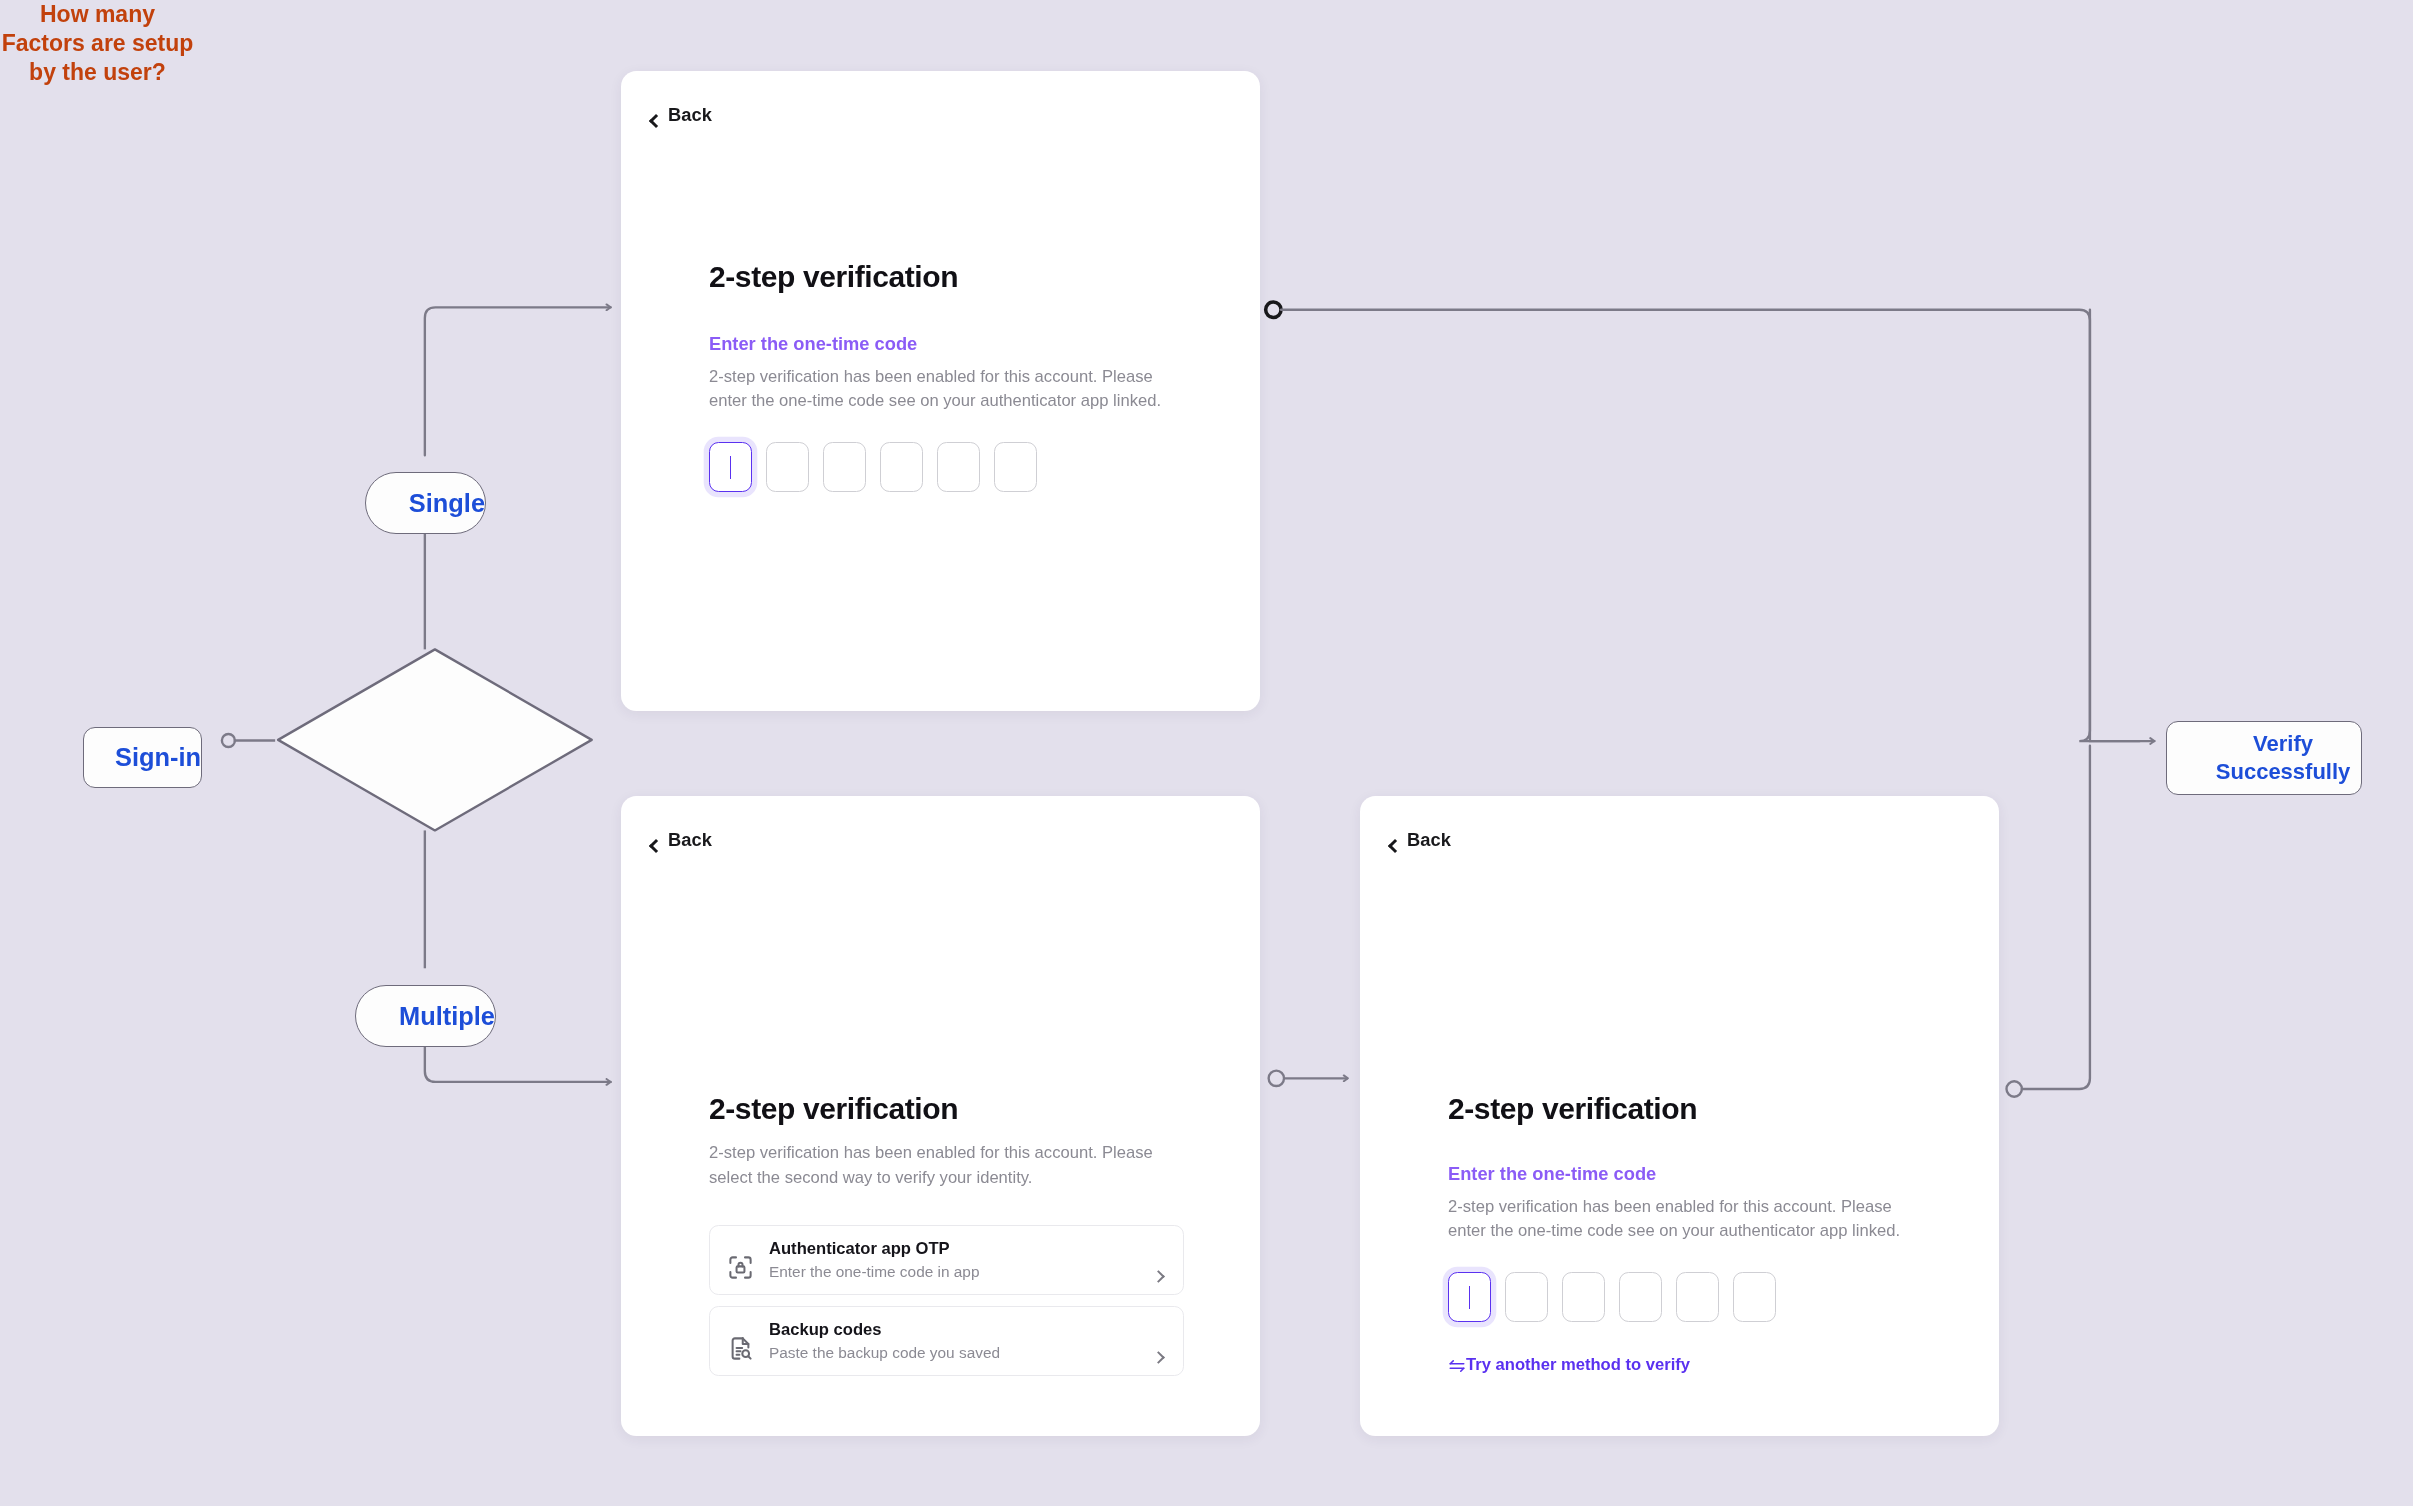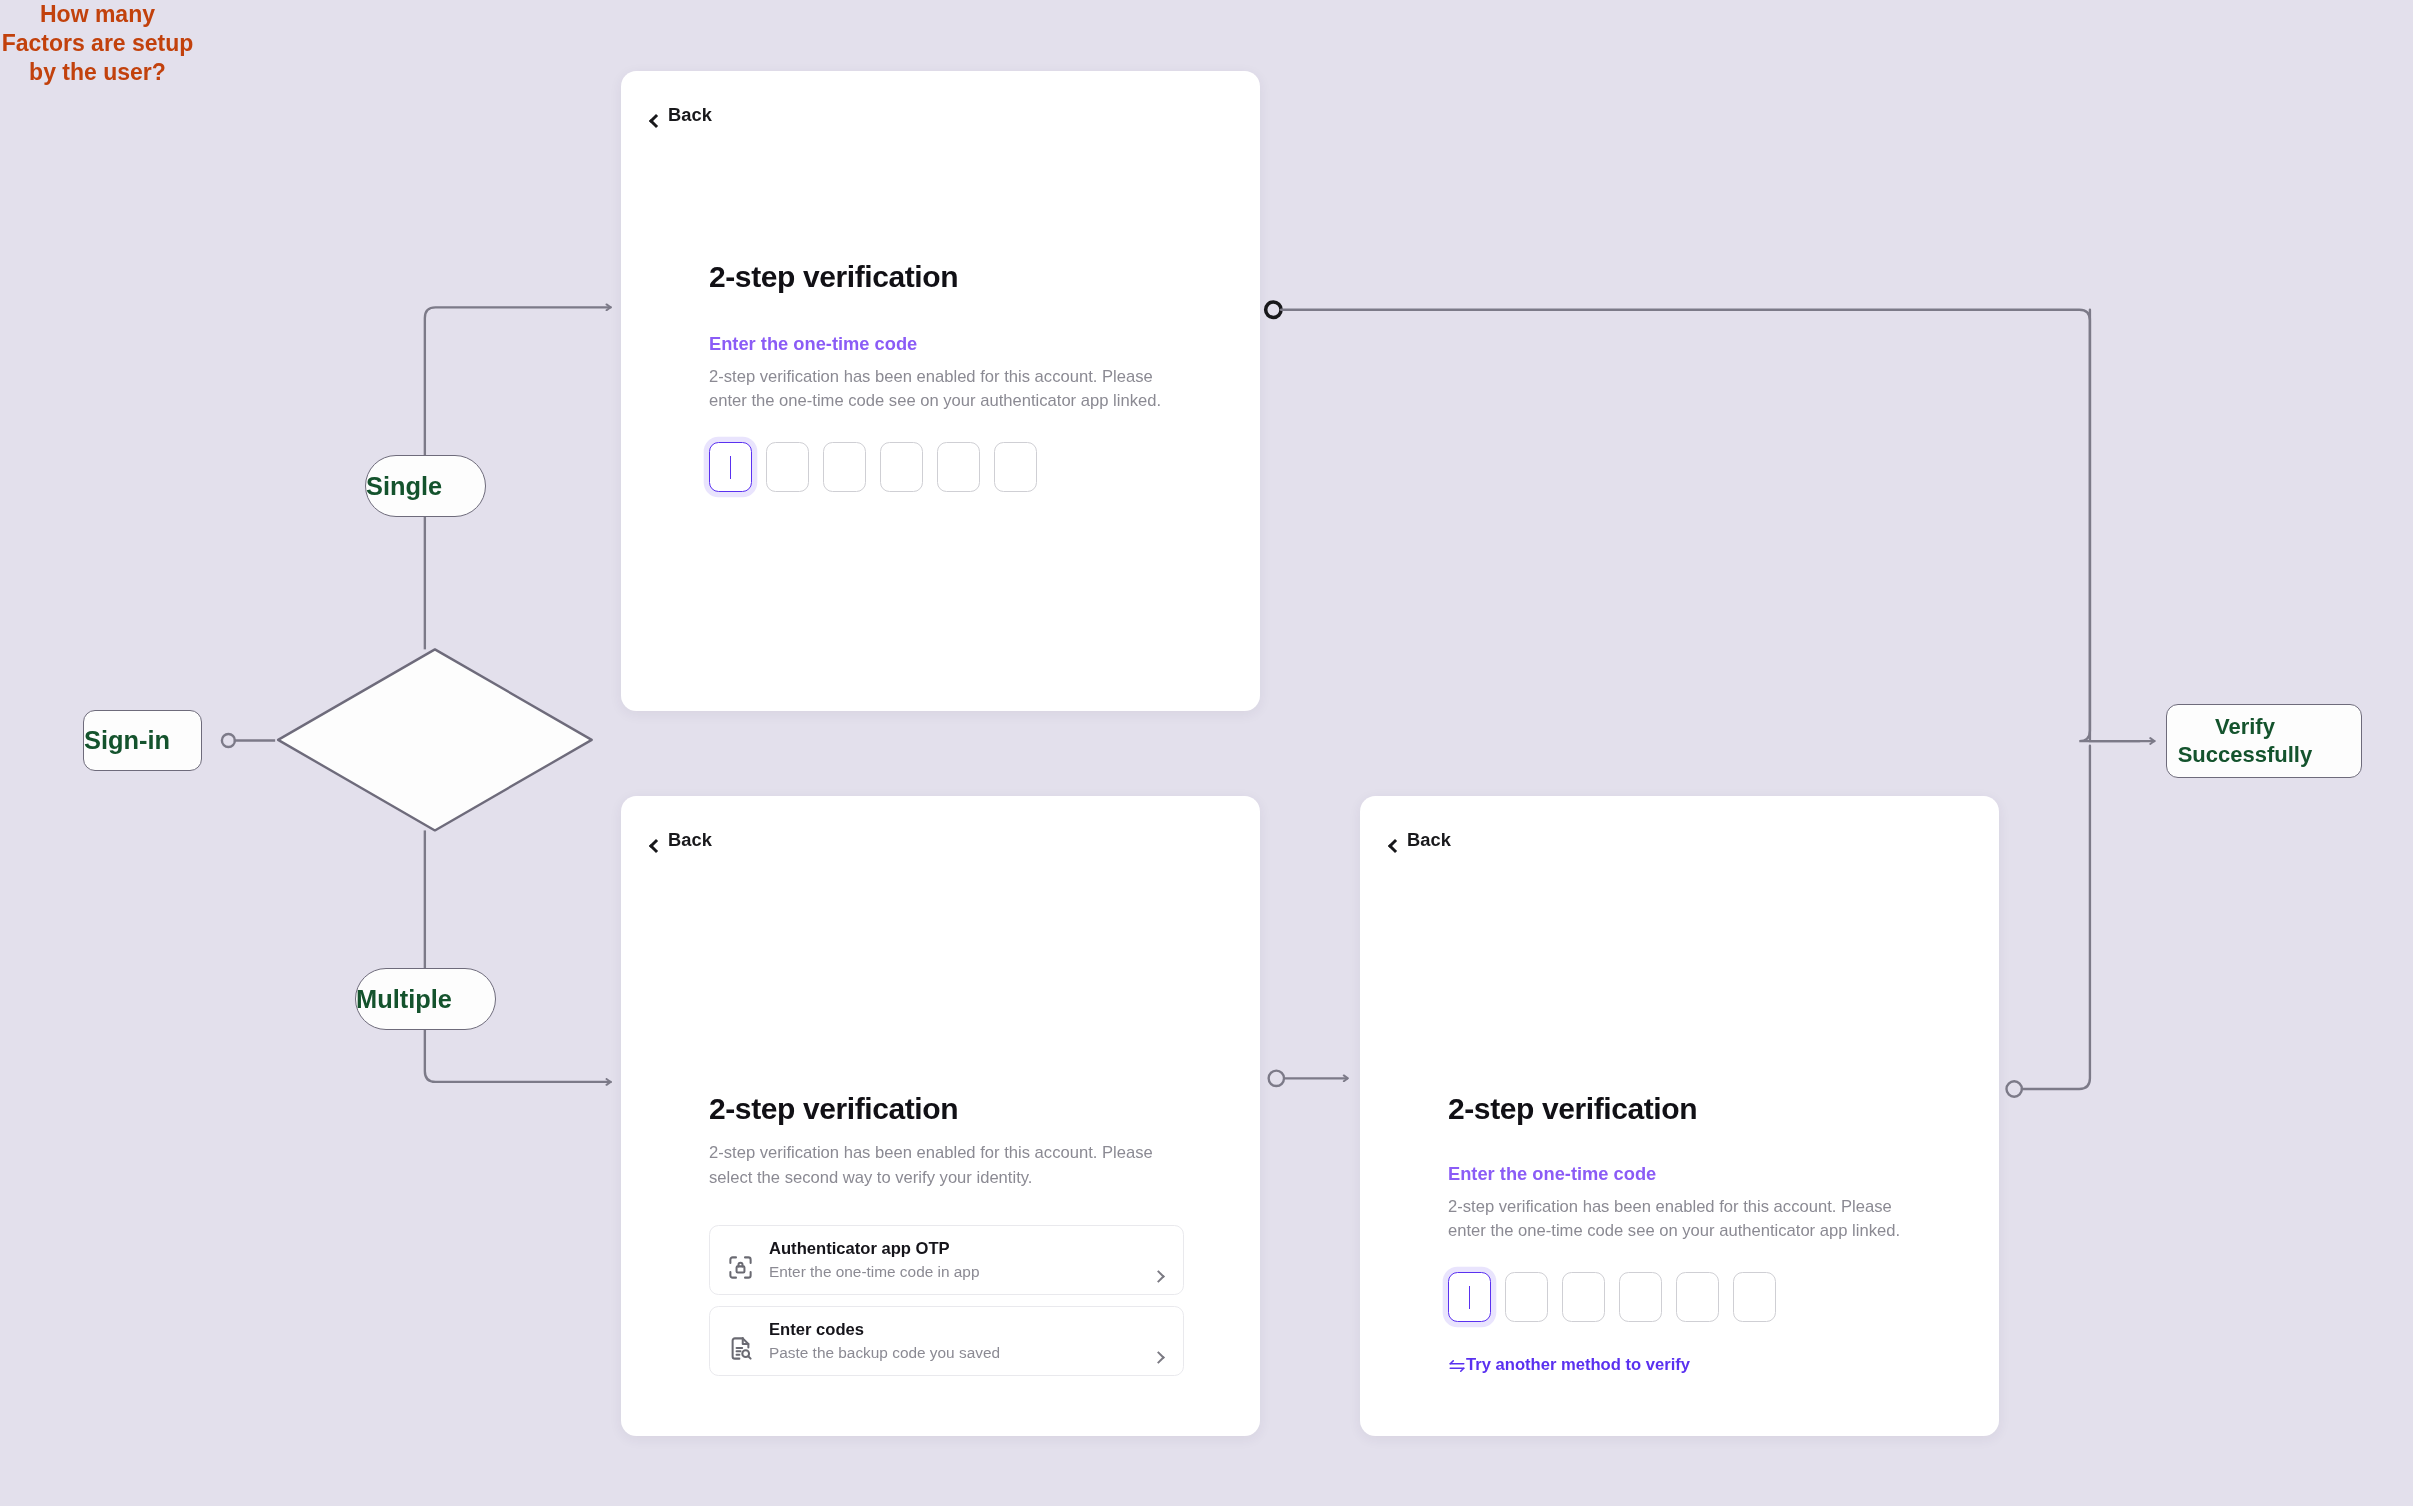--- a/index.html
+++ b/index.html
@@ -31,25 +31,26 @@
     z-index: 1;
   }
 
   
   .node {
     position: absolute;
     background: #fdfdfd;
     border: 1.8px solid #6e6b7b;
     display: flex;
     align-items: center;
-    justify-content: flex-start;
+    justify-content: flex-end;
     text-align: center;
-    color: #14532d;
+    color: #1d4ed8;
     font-weight: 700;
     z-index: 3;
+    margin-top: 17px;
   }
   .node-rect { border-radius: 10.7px; }
   .node-pill { border-radius: 591px; }
 
   #node-signin {
     left: 83px; top: 710px;
     width: 119px; height: 61px;
     font-size: 25.4px;
     border-radius: 12px;
   }
@@ -373,21 +374,21 @@
               <path d="M14 3l5 5v3"></path>
               <path d="M14 3v5h5"></path>
               <path d="M8.5 11.5h5"></path>
               <path d="M8.5 14.5h3.5"></path>
               <path d="M8.5 17.5h2.5"></path>
               <circle cx="16.6" cy="16.6" r="3"></circle>
               <path d="M18.9 18.9l2.1 2.1"></path>
             </svg>
           </span>
           <span class="method-text">
-            <span class="method-title" style="display:block">Enter codes</span>
+            <span class="method-title" style="display:block">Backup codes</span>
             <span class="method-sub" style="display:block">Paste the backup code you saved</span>
           </span>
           <span class="method-chev"></span>
         </div>
 
       </div>
     </div>
   </div>
 
   <div class="card" id="card-multi">

